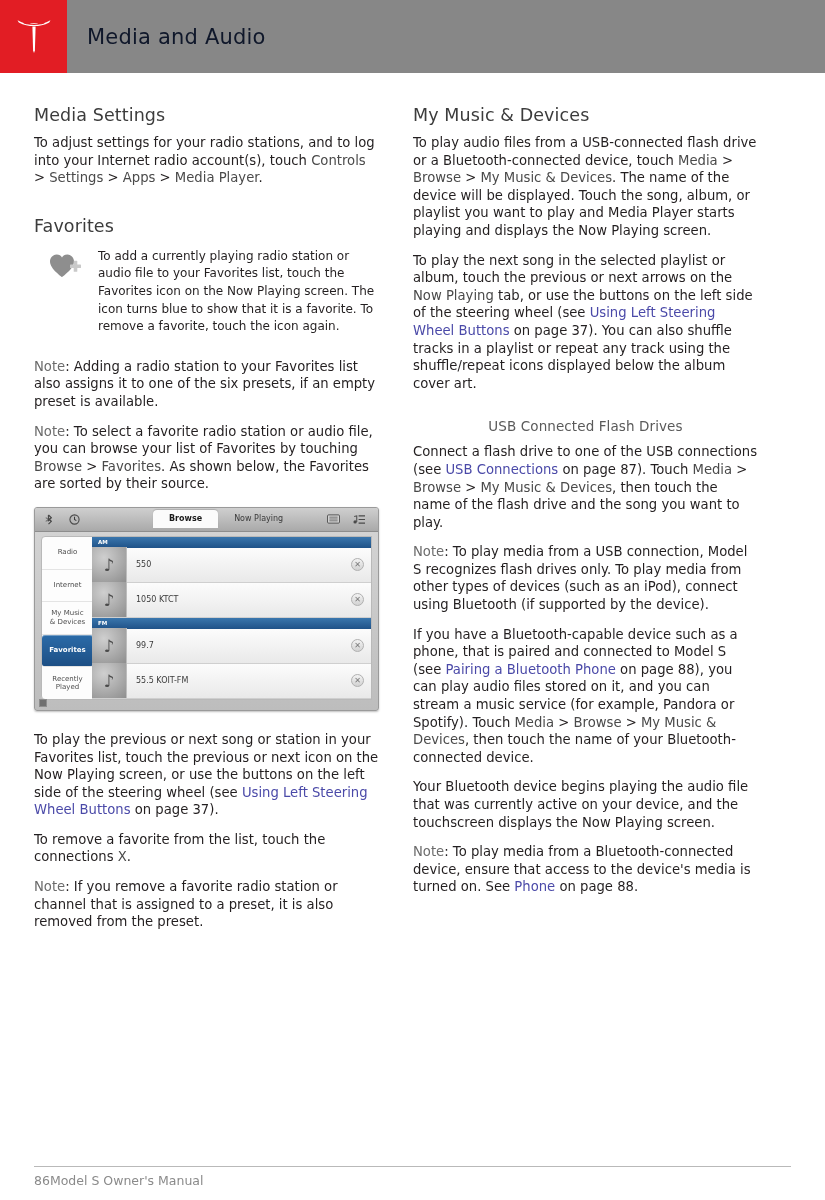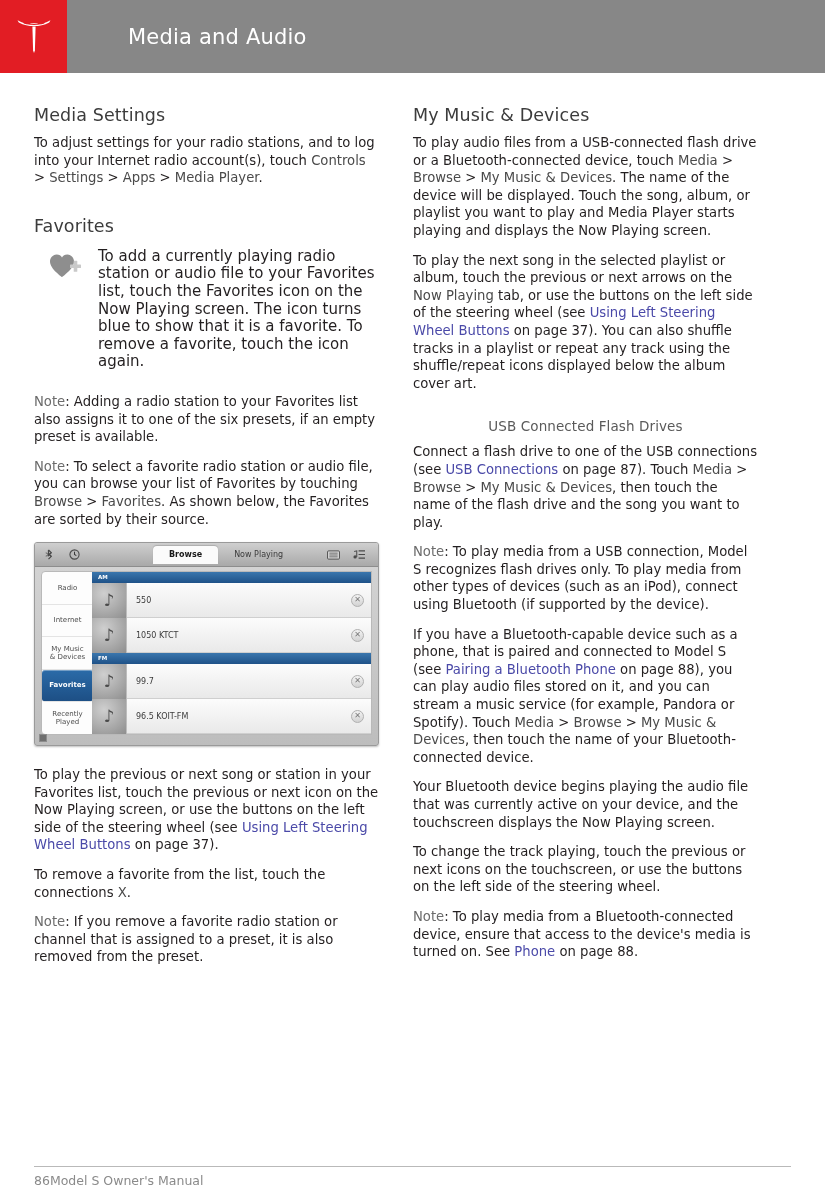--- a/index.html
+++ b/index.html
@@ -37,24 +37,23 @@
     align-items: center;
     justify-content: center;
     flex: none;
   }
   .logo-box svg { display: block; }
   .header-title {
     display: flex;
     align-items: center;
     padding-left: 20px;
     font-size: 21px;
-    color: #ffffff;
+    color: #0f172a;
     letter-spacing: 0.2px;
     font-weight: 400;
-    margin-left: 41px;
   }
 
   
   .content {
     position: absolute;
     top: 73px; left: 0;
     width: 687px;
     padding: 32px 29px 0 34px;
     display: flex;
     gap: 34px;
@@ -101,21 +100,21 @@
     display: flex;
     margin: 12px 0 22px 0;
     padding-left: 14px;
   }
   .heart-wrap {
     width: 50px;
     flex: none;
     padding-top: 3px;
   }
   .icon-block p {
-    font-size: 15px;
+    font-size: 12px;
     line-height: 17.6px;
     color: #231f20;
     margin: 0;
   }
 
   
   .screenshot {
     position: relative;
     width: 345px;
     height: 204px;
@@ -379,21 +378,21 @@
 
             <div class="ss-group">FM</div>
 
             <div class="ss-row">
               <div class="ss-thumb">♪</div>
               <div class="ss-label">99.7</div>
               <div class="ss-x">✕</div>
             </div>
             <div class="ss-row">
               <div class="ss-thumb">♪</div>
-              <div class="ss-label">96.5 KOIT-FM</div>
+              <div class="ss-label">55.5 KOIT-FM</div>
               <div class="ss-x">✕</div>
             </div>
 
             <div class="ss-group">XM</div>
 
           </div>
         </div>
 
         <div class="ss-bottomleft"></div>
       </div>
@@ -418,21 +417,20 @@
 
       <p class="body"><span>Connect a flash drive to one of the USB connections (see </span><span class="lnk">USB Connections</span><span> on page 87). Touch </span><span class="ui">Media</span><span> &gt; </span><span class="ui">Browse</span><span> &gt; </span><span class="ui">My Music &amp; Devices</span><span>, then touch the name of the flash drive and the song you want to play.</span></p>
 
       <p class="body"><span class="note-label">Note</span><span>: To play media from a USB connection, Model S recognizes flash drives only. To play media from other types of devices (such as an iPod), connect using Bluetooth (if supported by the device).</span></p>
 
 
       <p class="body"><span>If you have a Bluetooth-capable device such as a phone, that is paired and connected to Model S (see </span><span class="lnk">Pairing a Bluetooth Phone</span><span> on page 88), you can play audio files stored on it, and you can stream a music service (for example, Pandora or Spotify). Touch </span><span class="ui">Media</span><span> &gt; </span><span class="ui">Browse</span><span> &gt; </span><span class="ui">My Music &amp; Devices</span><span>, then touch the name of your Bluetooth-connected device.</span></p>
 
       <p class="body">Your Bluetooth device begins playing the audio file that was currently active on your device, and the touchscreen displays the Now Playing screen.</p>
 
-      <p class="body">To change the track playing, touch the previous or next icons on the touchscreen, or use the buttons on the left side of the steering wheel.</p>
 
       <p class="body"><span class="note-label">Note</span><span>: To play media from a Bluetooth-connected device, ensure that access to the device's media is turned on. See </span><span class="lnk">Phone</span><span> on page 88.</span></p>
 
     </div>
   </div>
 
   <div class="footer">
     <span>86</span>
     <span>Model S Owner's Manual</span>
   </div>

